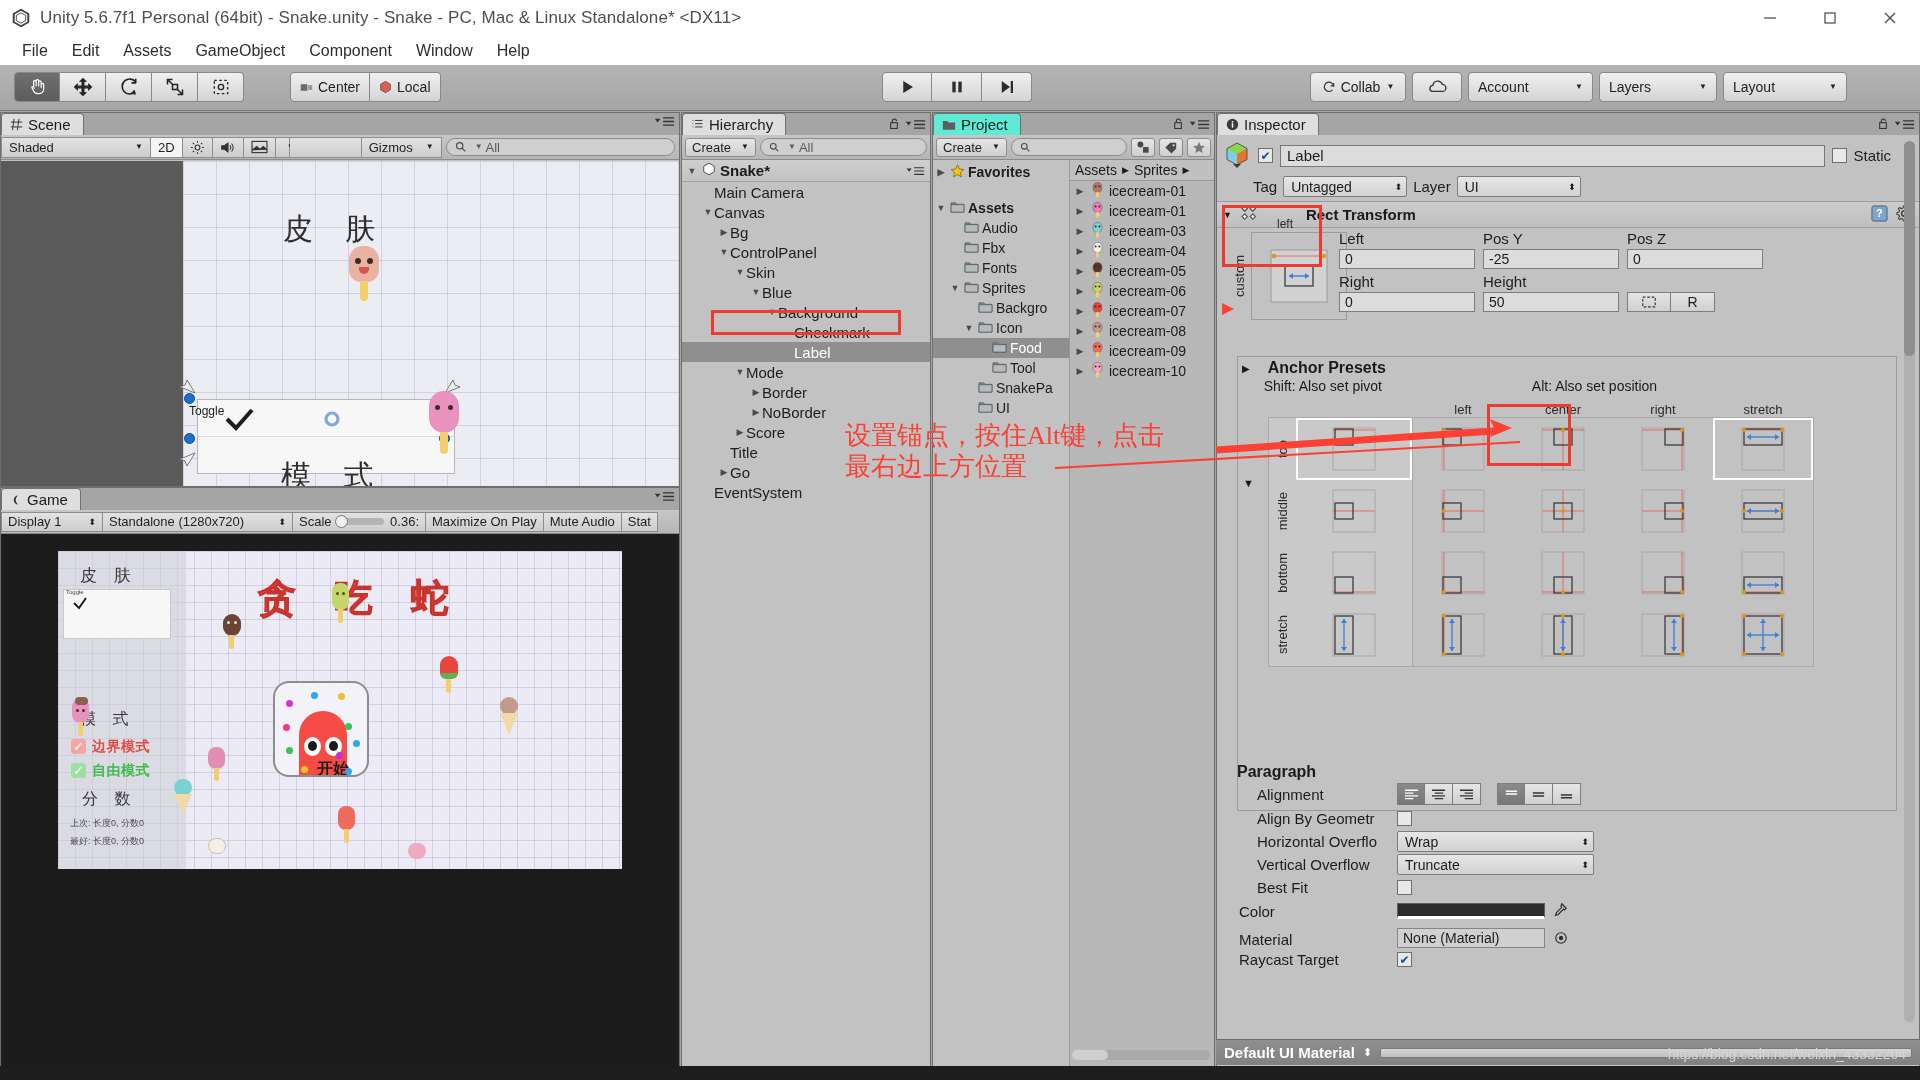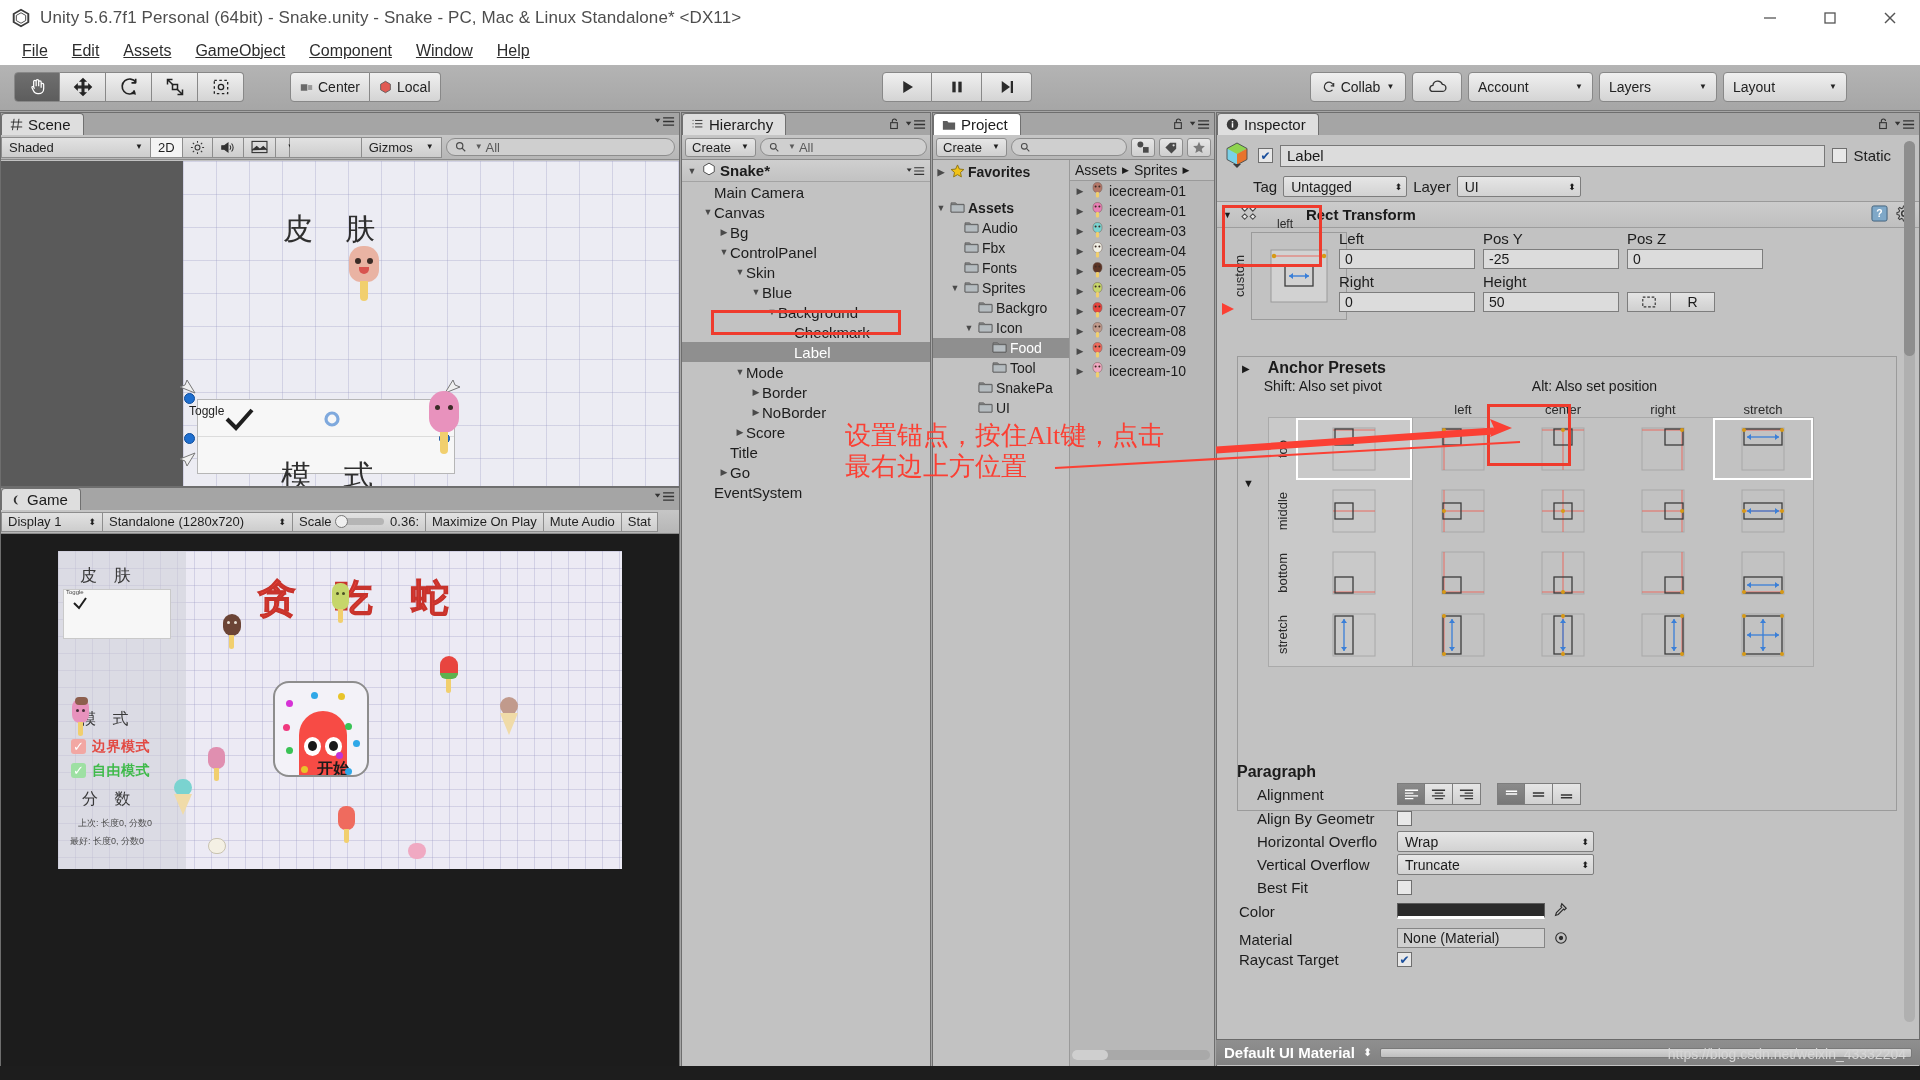--- a/index.html
+++ b/index.html
@@ -22,21 +22,21 @@
   .title-text { font-size:17px; color:#4e4e4e; letter-spacing:0.1px; }
   .win-btns { position:absolute; right:0; top:0; height:36px; display:flex; }
   .win-btn { width:60px; height:36px; display:flex; align-items:center; justify-content:center; color:#4a4a4a; }
   .win-btn svg { display:block; }
 
   
   .menubar {
     position:absolute; left:0; top:36px; width:1920px; height:29px;
     background:#ffffff; display:flex; align-items:center; padding-left:10px;
   }
-  .menu-item { font-size:16px; color:#2d2d2d; padding:2px 12px;text-decoration:underline; }
+  .menu-item { font-size:16px; color:#2d2d2d; padding:2px 12px; }
 
   
   .toolbar {
     position:absolute; left:0; top:65px; width:1920px; height:46px;
     background:linear-gradient(#b4b4b4,#a6a6a6);
     border-bottom:1px solid #767676;
   }
   .tbtn-group { position:absolute; display:flex; }
   .tbtn {
     height:30px; min-width:40px;
@@ -537,21 +537,21 @@
             </svg>
         </div>
 
         <div class="game-cn" style="left:22px; top:158px; font-size:16px; letter-spacing:6px">模 式</div>
         <div class="chk" style="left:13px; top:188px; background:#f2a7a3">✓</div>
         <div style="position:absolute; left:34px; top:187px; font-size:14px; font-weight:bold; color:#e24a43; letter-spacing:0.5px">边界模式</div>
         <div class="chk" style="left:13px; top:212px; background:#9ee0a3">✓</div>
         <div style="position:absolute; left:34px; top:211px; font-size:14px; font-weight:bold; color:#3fba4a; letter-spacing:0.5px">自由模式</div>
 
         <div class="game-cn" style="left:24px; top:238px; font-size:16px; letter-spacing:6px">分 数</div>
-        <div style="position:absolute; left:20px; top:266px; font-size:9px; color:#4c4c4c">上次: 长度0, 分数0</div>
+        <div style="position:absolute; left:12px; top:266px; font-size:9px; color:#4c4c4c">上次: 长度0, 分数0</div>
         <div style="position:absolute; left:12px; top:284px; font-size:9px; color:#4c4c4c">最好: 长度0, 分数0</div>
 
         <div class="game-title-cn" style="left:200px; top:22px">贪 吃 蛇</div>
 
         <div class="snake-card">
           <div class="snake-body"></div>
           <div class="eye" style="left:29px; top:54px">
               <span class="pupil" style="left:4px; top:4px"></span>
             </div>
           <div class="eye" style="left:50px; top:54px">
@@ -743,21 +743,21 @@
           <div class="tnode" style="padding-left: 20px;">
             <span class="tri empty">▶</span>
             <span>EventSystem</span>
           </div>
         </div>
     </div>
   </div>
 
   <div class="panel" id="proj-panel">
     <div class="panel-tabrow">
-      <div class="panel-tab" style="background:#ffffff">
+      <div class="panel-tab" style="background:#5eead4">
         <span class="tabicon">
           <svg width="14" height="12" viewBox="0 0 16 13">
               <path d="M1 2h5l1.4 1.6H15V12H1z" fill="#5d5d5d"></path>
             </svg>
         </span>
         <span>Project</span>
       </div>
       <div class="panel-menu">
         <span>
           <svg width="10" height="13" viewBox="0 0 12 14" fill="none" stroke="#333" stroke-width="1.3">

